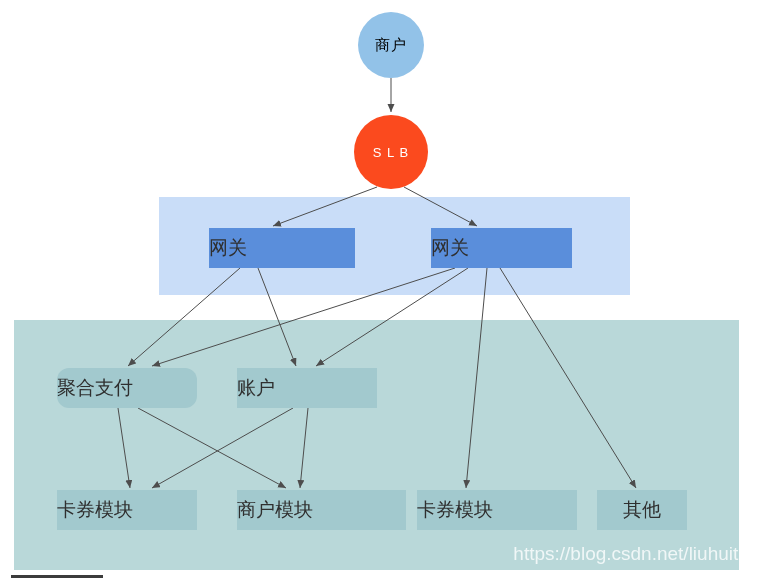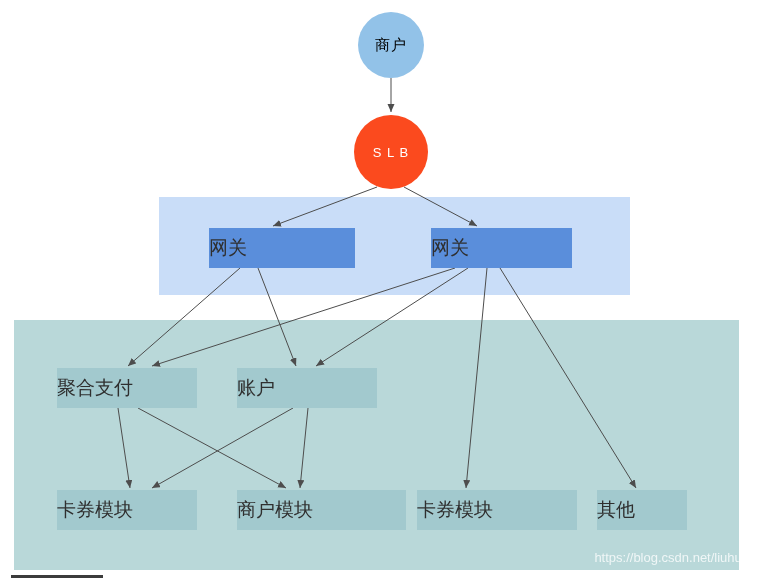--- a/index.html
+++ b/index.html
@@ -23,27 +23,27 @@
   .band-teal{left:14px;top:320px;width:725px;height:250px;background:var(--c-teal-band);}
   svg.edges{left:0;top:0;width:781px;height:578px;pointer-events:none;}
   .circle{display:flex;align-items:center;justify-content:center;border-radius:50%;}
   .merchant{left:358px;top:12px;width:66px;height:66px;background:var(--c-merchant);color:#000000;font-size:15px;letter-spacing:1px;}
   .slb{left:354px;top:115px;width:74px;height:74px;background:var(--c-slb);color:#ffffff;font-size:13px;font-weight:normal;letter-spacing:1px;}
   .box{display:flex;align-items:center;padding-left:0;font-size:19px;color:#2f2f2f;height:40px;}
   .gateway{background:var(--c-gateway);}
   .gw-left{left:209px;top:228px;width:146px;}
   .gw-right{left:431px;top:228px;width:141px;}
   .module{background:var(--c-module);}
-  .m-agg{left:57px;top:368px;width:140px;}
+  .m-agg{left:57px;top:368px;width:140px;border-radius:12px;}
   .m-acc{left:237px;top:368px;width:140px;}
   .m-user{left:57px;top:490px;width:140px;}
   .m-merch{left:237px;top:490px;width:169px;}
   .m-card{left:417px;top:490px;width:160px;}
-  .m-other{left:597px;top:490px;width:90px;}
-  .watermark{right:11px;bottom:13px;font-size:13px;color:rgba(255,255,255,0.78);}
+  .m-other{left:597px;top:490px;width:90px;justify-content:center;}
+  .watermark{right:11px;bottom:13px;font-size:19px;color:rgba(255,255,255,0.78);}
   .clipped-bottom{left:11px;bottom:0;width:92px;height:3px;background:#3c3c3c;}
 </style>
 </head>
 <body>
 
 <div class="abs band-blue"></div>
 <div class="abs band-teal"></div>
 
 <svg class="abs edges" viewBox="0 0 781 578" xmlns="http://www.w3.org/2000/svg">
   <defs>

